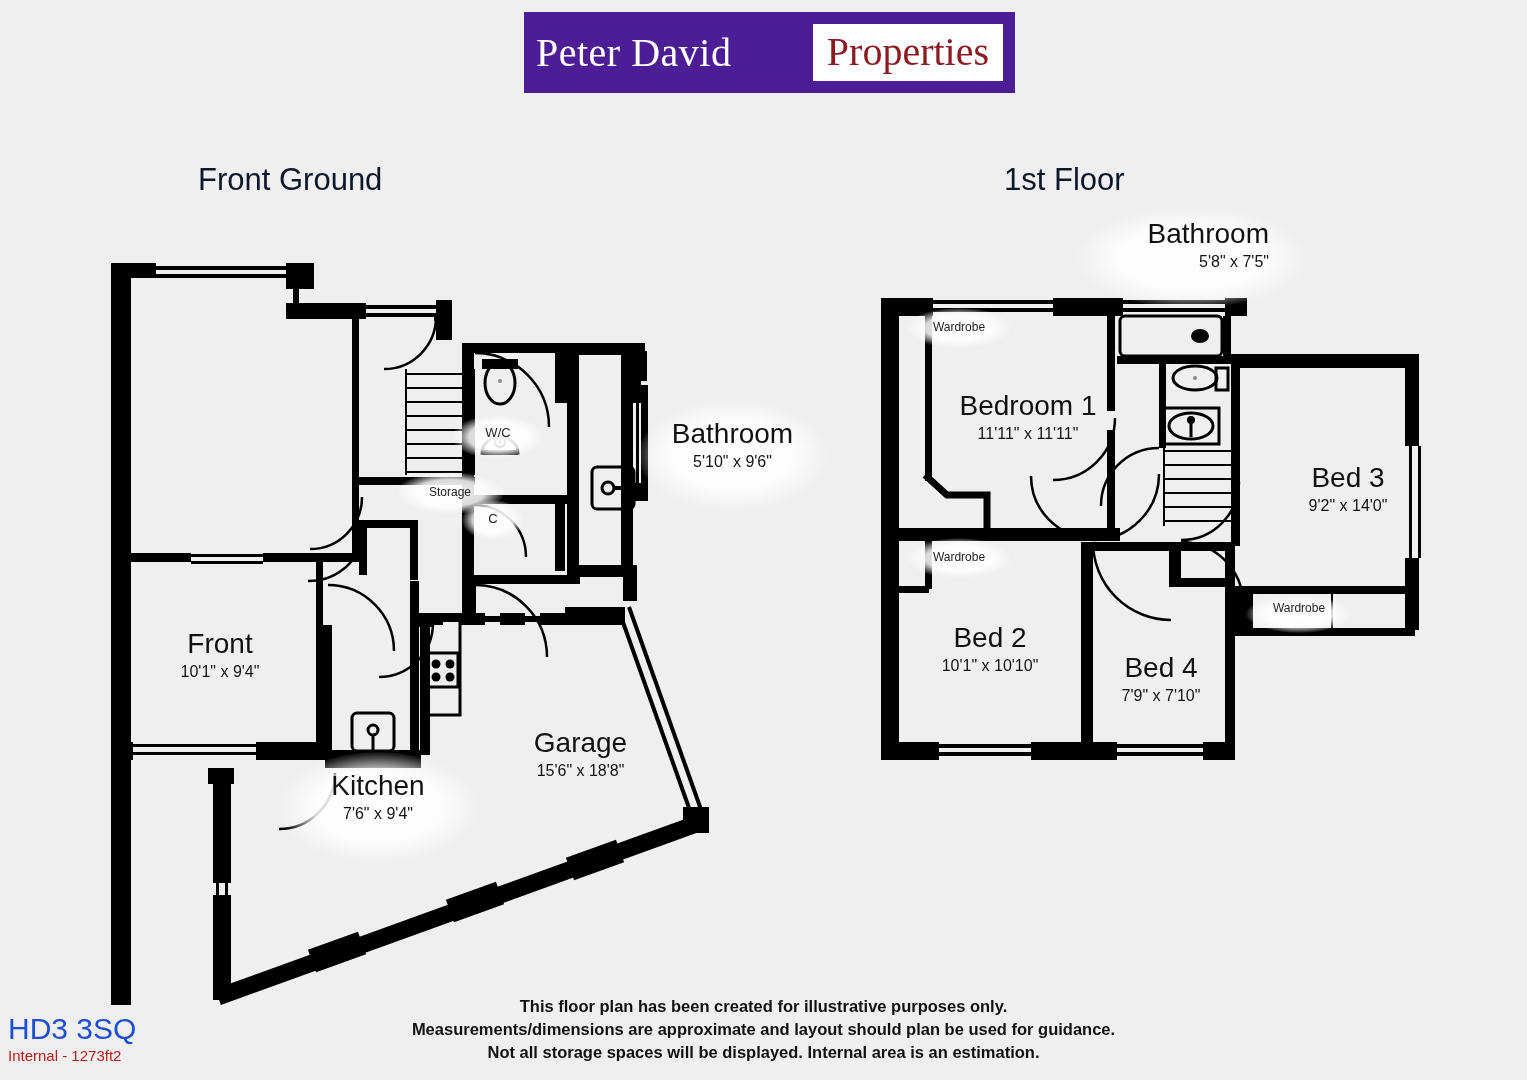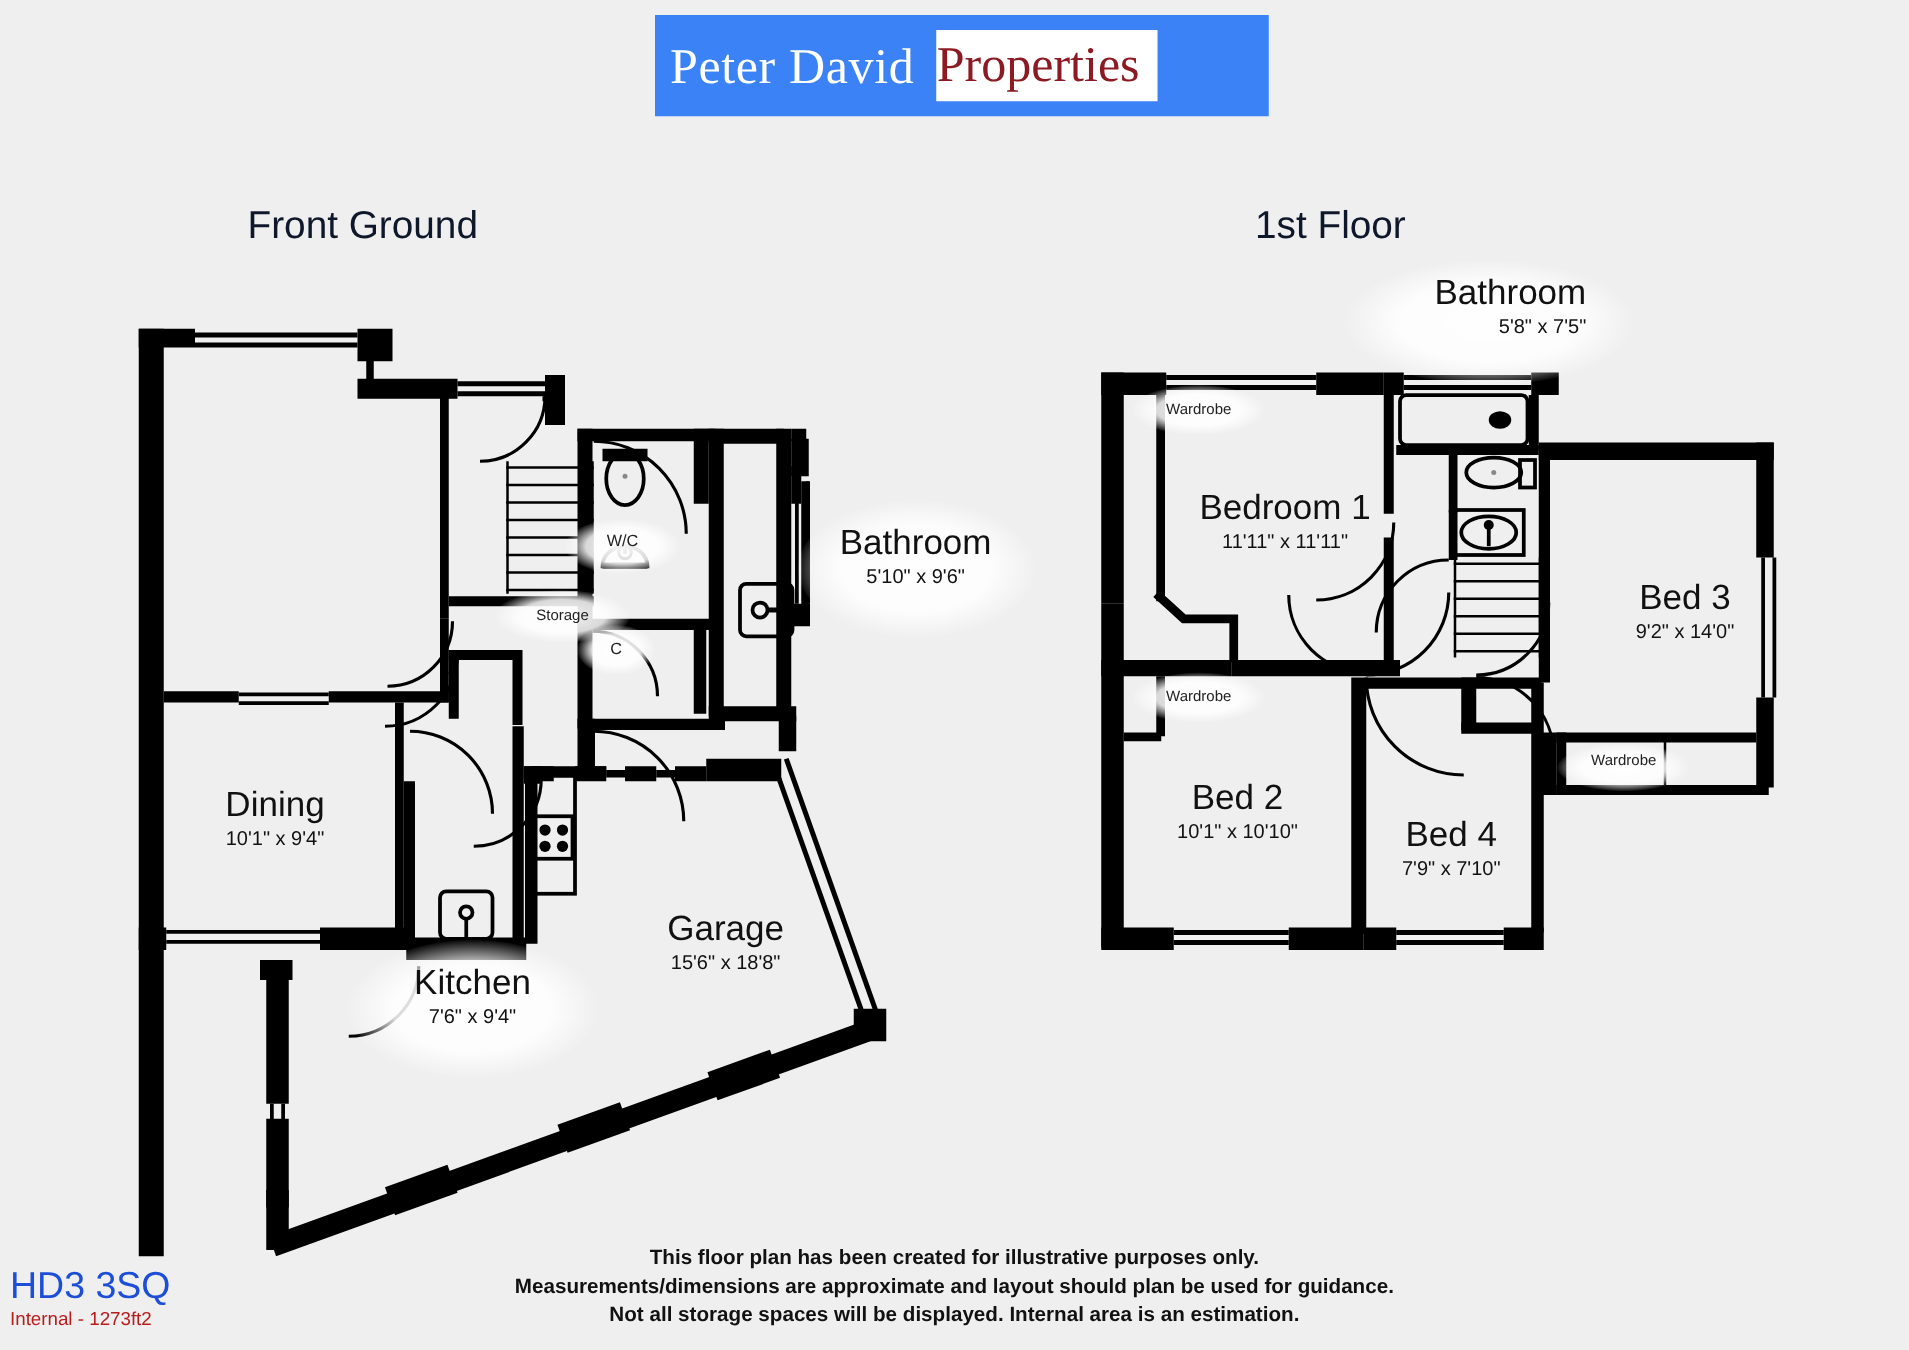--- a/index.html
+++ b/index.html
@@ -21,38 +21,38 @@
     height: 1080px;
   }
 
   
   #logo-banner {
     position: absolute;
     left: 524px;
     top: 12px;
     width: 491px;
     height: 81px;
-    background: #3b82f6;
+    background: #4c1d95;
     box-sizing: border-box;
     display: flex;
     align-items: center;
-    justify-content: flex-start;
+    justify-content: space-between;
     padding: 8px 12px;
   }
   #logo-name {
     color: #ffffff;
     font-family: "Liberation Serif", serif;
     font-size: 40px;
     letter-spacing: 0.5px;
     padding-right: 18px;
     white-space: nowrap;
   }
   #logo-properties-box {
     background: #ffffff;
-    padding: 4px 14px 6px 0;
+    padding: 4px 14px 6px 14px;
     display: flex;
     align-items: center;
   }
   #logo-properties {
     color: #8C1A22;
     font-family: "Liberation Serif", serif;
     font-size: 40px;
     white-space: nowrap;
   }
 
@@ -298,21 +298,21 @@
       <path d="M375 330 A72 72 0 0 1 447 402"></path>
       <path d="M235 518 A56 56 0 0 1 179 574"></path>
       <path d="M333 368 A54 54 0 0 1 279 422"></path>
     </g>
     <g fill="none" stroke="#000" stroke-width="2">
       <line x1="335" y1="62" x2="335" y2="66"></line>
     </g>
   </svg>
 
   <div class="room-label" style="left:130px; top:628px; width:180px;">
-    <span class="rl-name">Dining</span>
+    <span class="rl-name">Front</span>
     <span class="rl-dim">10'1" x 9'4"</span>
   </div>
 
   <div class="glow" style="left:278px; top:752px; width:200px; height:110px;"></div>
   <div class="room-label" style="left:288px; top:770px; width:180px;">
     <span class="rl-name">Kitchen</span>
     <span class="rl-dim">7'6" x 9'4"</span>
   </div>
 
   <div class="glow" style="left:638px; top:400px; width:190px; height:110px;"></div>

